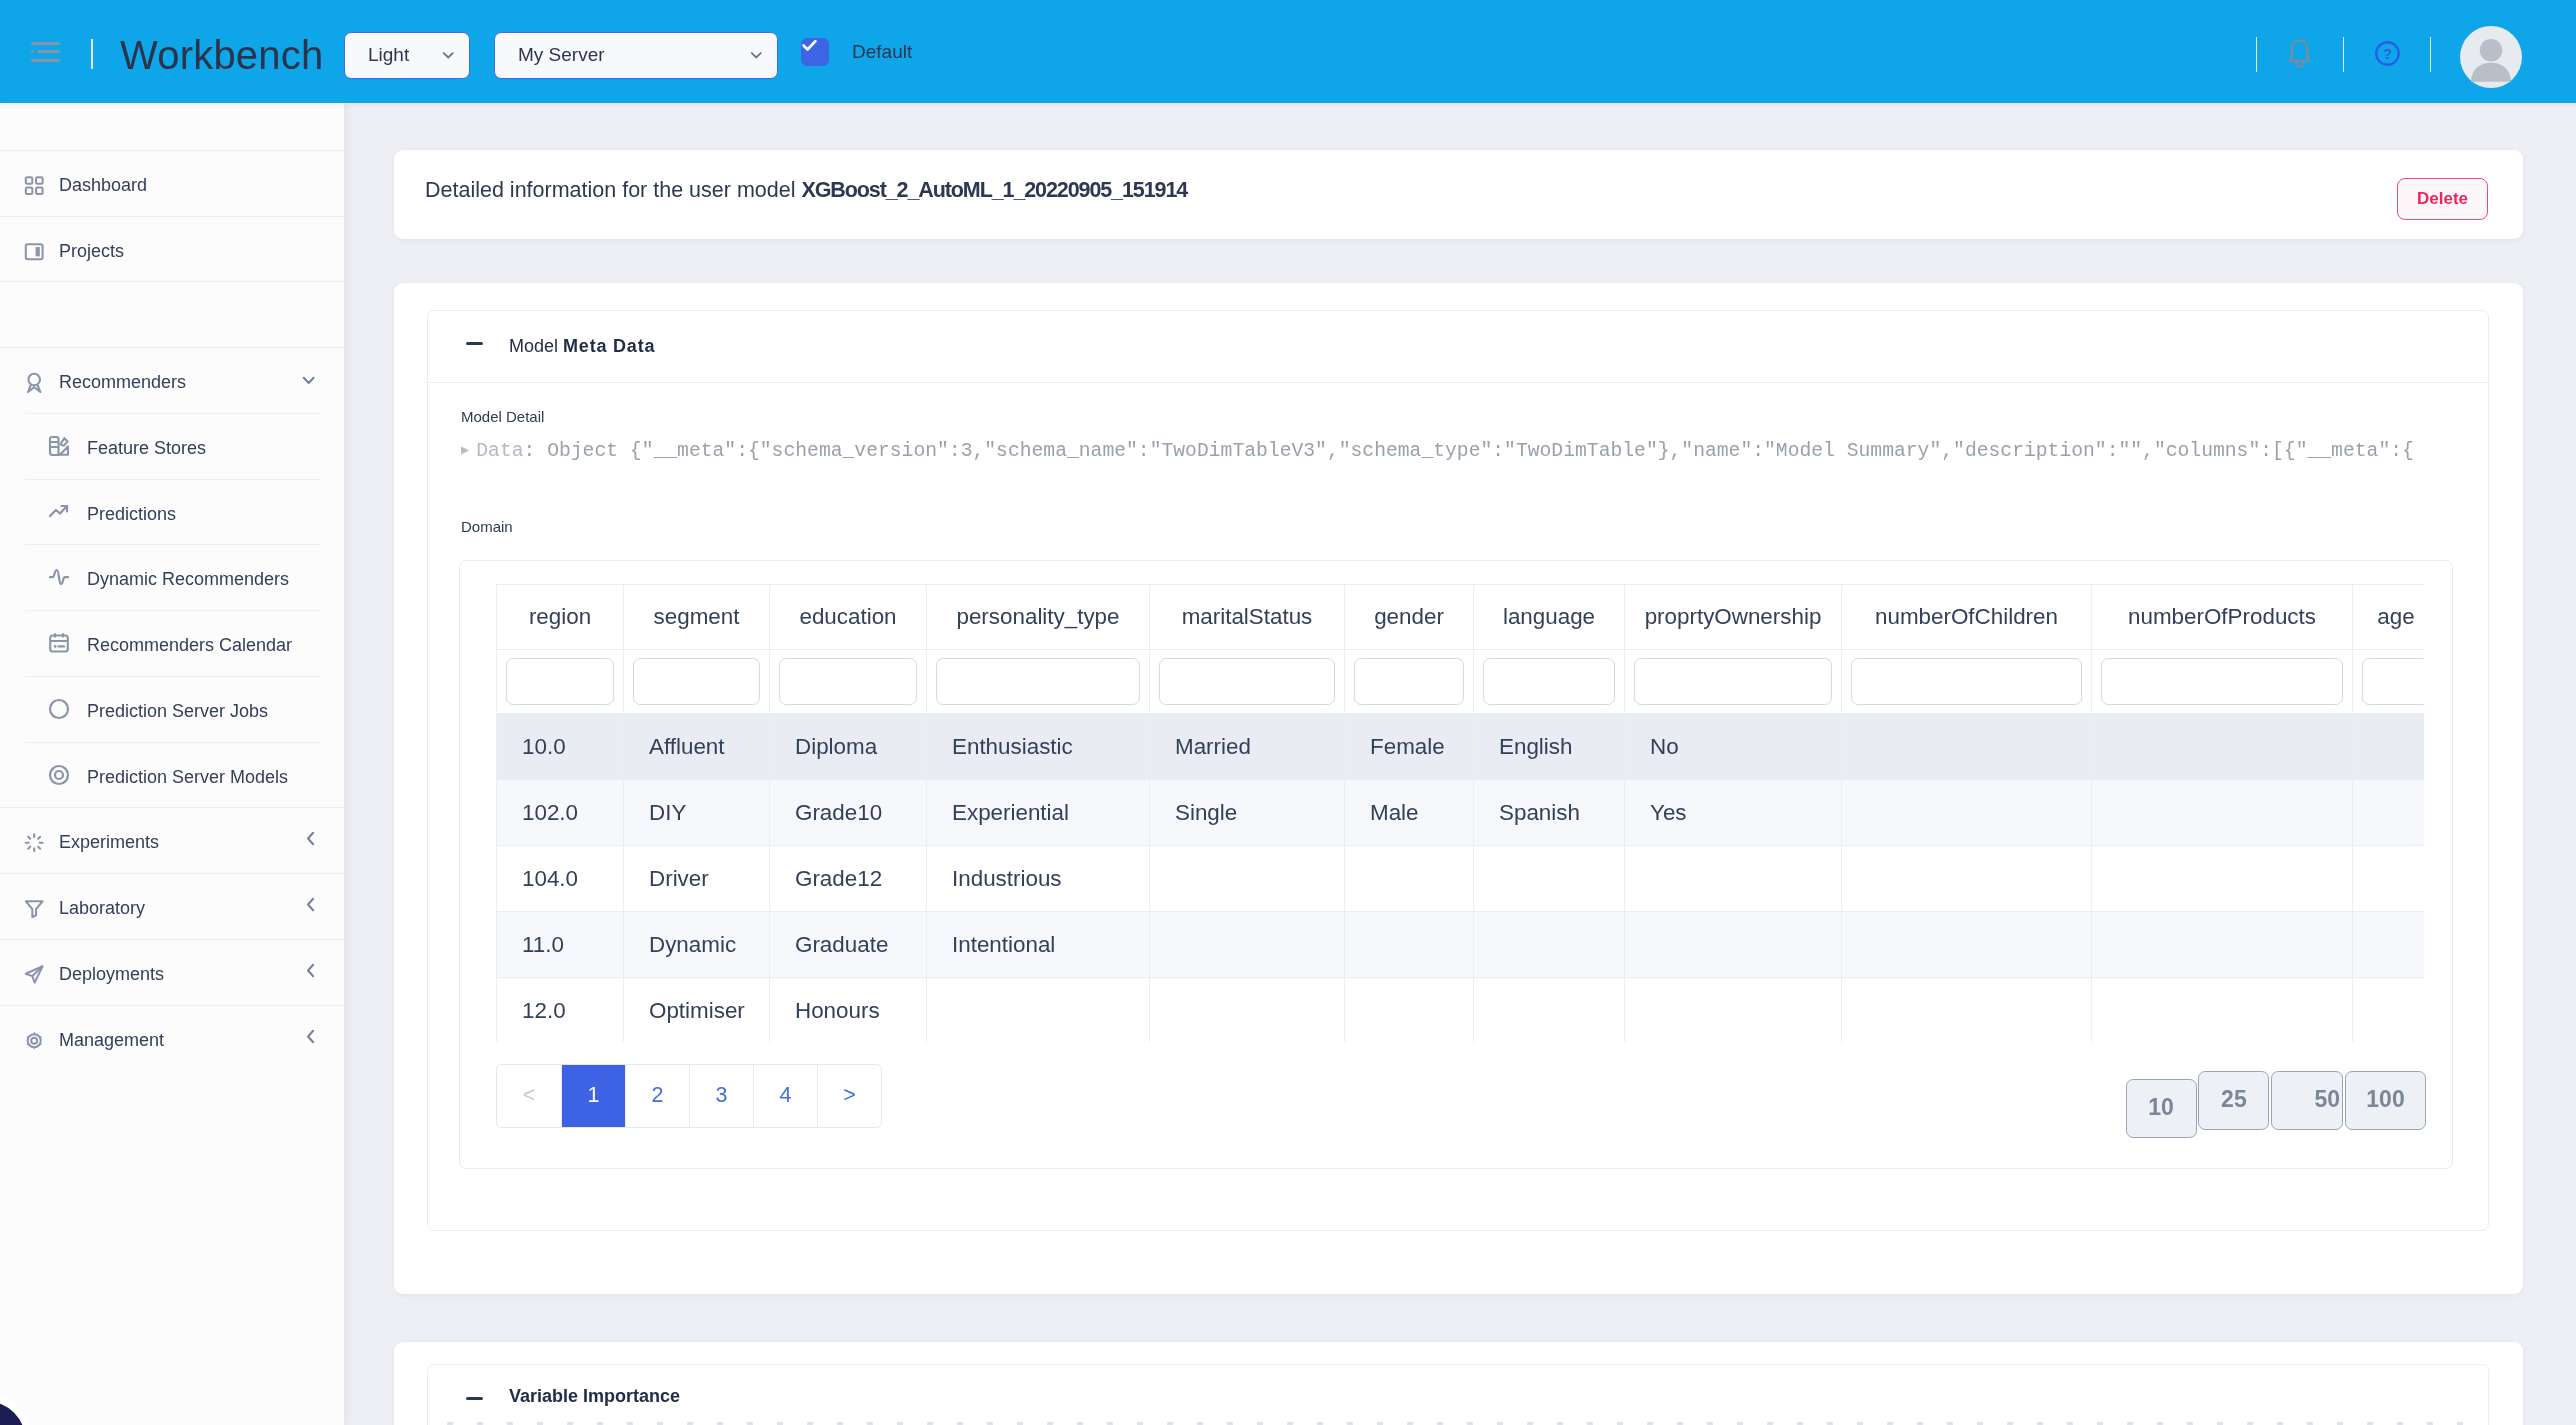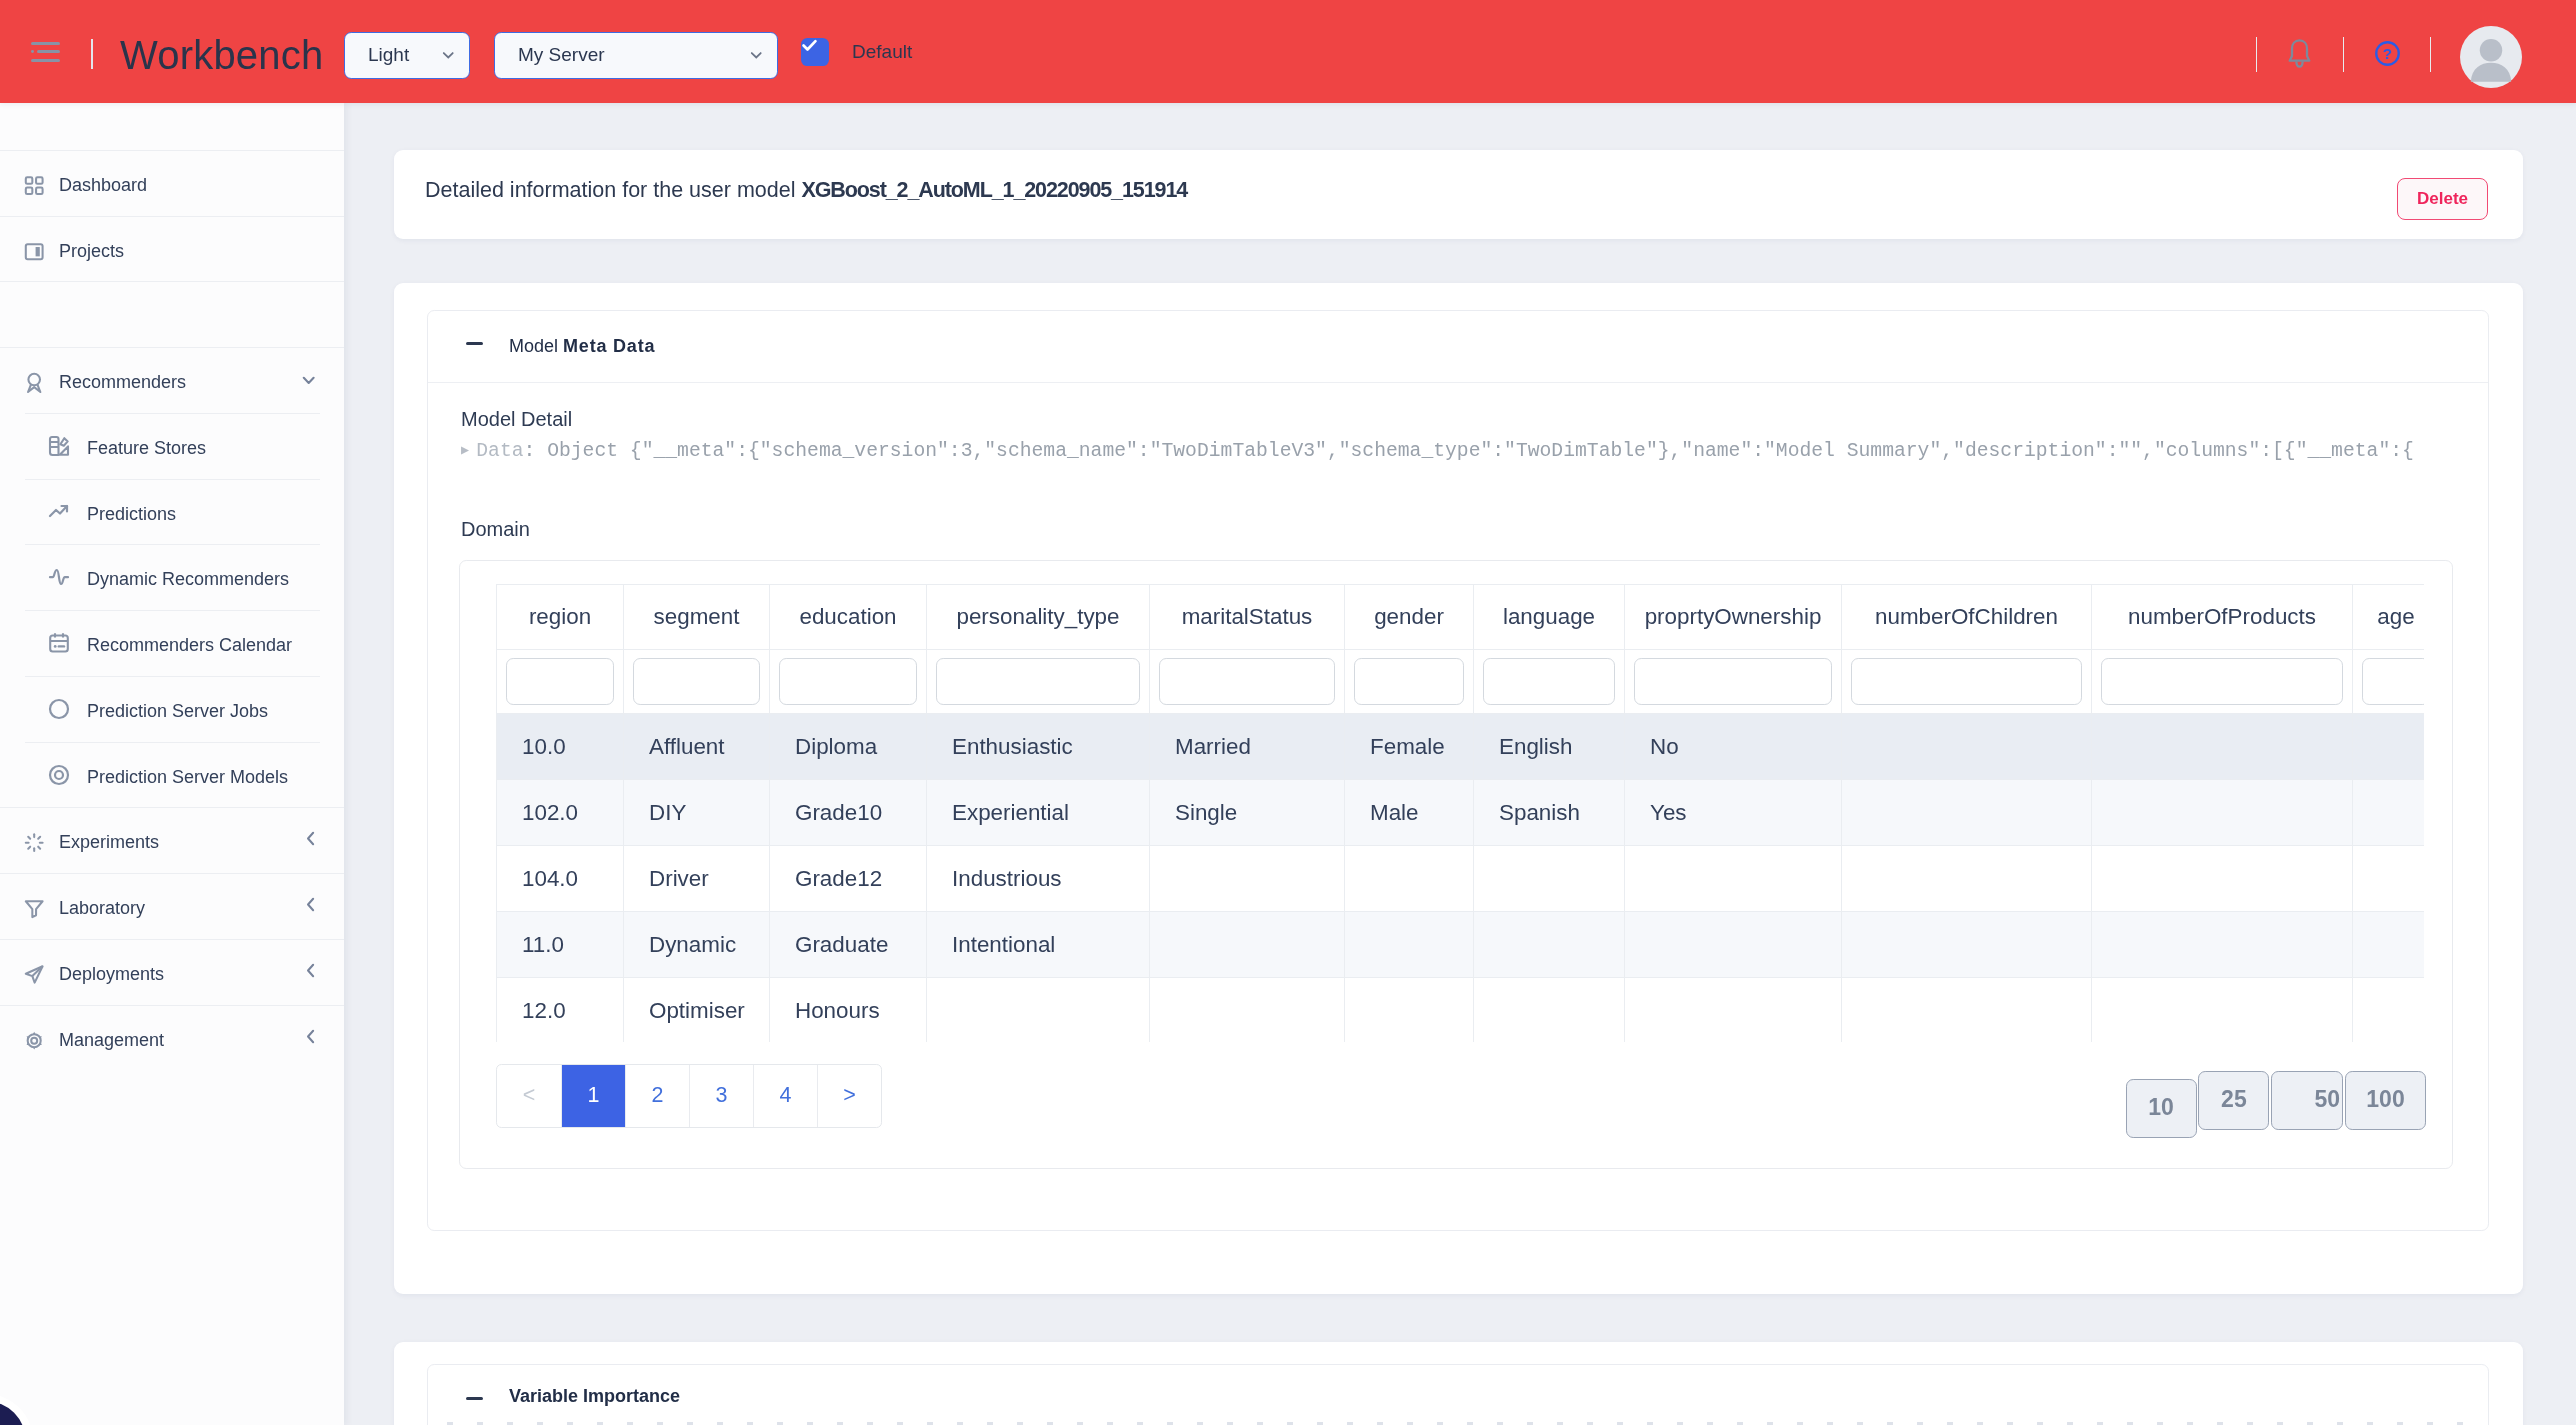--- a/index.html
+++ b/index.html
@@ -1,20 +1,20 @@
 <!DOCTYPE html>
 <html style="font-size:14.3px"><head>
 <meta charset="utf-8">
 <style>
 * { box-sizing: border-box; margin:0; padding:0; }
 html,body { width:2576px; height:1426px; overflow:hidden; }
 body { background:#edeff4; font-family:"Liberation Sans", sans-serif; position:relative; }
 
 
-.header { position:absolute; top:0; left:0; width:2576px; height:103px; background:#ef4444;
+.header { position:absolute; top:0; left:0; width:2576px; height:103px; background:#0ea5e9;
   box-shadow:0 1.8px 5.4px rgba(24,39,75,0.08); z-index:20; }
 .burger { position:absolute; left:31px; top:42px; width:29px; height:20.6px; }
 .burger .b { position:absolute; left:0; width:29px; height:3px; background:#8893a6; border-radius:1.8px; }
 .burger .b1 { top:0; }
 .burger .b2 { top:8.4px; left:5.8px; width:23px; }
 .burger .dot { position:absolute; left:0; top:8.4px; width:3.2px; height:3px; background:#8893a6; border-radius:50%; }
 .burger .b3 { top:16.6px; }
 .hdiv1 { position:absolute; left:91px; top:39px; width:1.8px; height:29.5px; background:#e3e6ec; }
 .brand { position:absolute; left:120px; top:0; height:103px; line-height:111px; font-size:40px; color:#2a344b; letter-spacing:0.2px; }
 .sel { position:absolute; top:32px; height:47px; border:1.8px solid #3f6be2; border-radius:7.2px; background:#f7f9fc; color:#2b3750; font-size:19px; }
@@ -50,21 +50,21 @@
 .delete-btn { position:absolute; right:35px; top:28px; width:91px; height:42px; border:1.6px solid #f14a74; border-radius:8px;
   background:#fdf7f9; color:#ef255c; font-size:17px; font-weight:bold; text-align:center; line-height:39px; }
 
 .card2 { left:394px; top:283px; width:2129px; height:1011px; }
 .panel { position:absolute; left:33px; top:27px; width:2062px; height:921px; border:1.3px solid #eaecf1; border-radius:7.2px; }
 .panel-hd { position:absolute; left:0; top:0; width:100%; height:72px; border-bottom:1.3px solid #edeff3; }
 .minus { position:absolute; left:38px; top:31px; width:17px; height:3.2px; background:#2c3850; border-radius:1.8px; }
 .ptitle { position:absolute; left:81px; top:0; line-height:70px; font-size:18px; color:#222e47; }
 .ptitle b { letter-spacing:0.8px; }
 
-.lab { position:absolute; left:33px; font-size:20px; color:#2e3b53; }
+.lab { position:absolute; left:33px; font-size:15px; color:#2e3b53; }
 .jsonrow { position:absolute; left:33px; top:129px; font-family:"Liberation Mono", monospace; font-size:19.7px; color:#99a1ab; white-space:nowrap; }
 .jsonrow .tri { display:inline-block; margin-right:7.2px; color:#b7bdc6; font-size:13.4px; vertical-align:1.8px; }
 .jsonrow .d { color:#b3bac3; }
 
 .dcontainer { position:absolute; left:31px; top:249px; width:1994px; height:609px; border:1.3px solid #e8eaee; border-radius:7.2px; }
 .twrap { position:absolute; left:36px; top:23px; width:1928px; height:458px; overflow:hidden; }
 table.dt { border-collapse:collapse; table-layout:fixed; width:1942px; }
 table.dt th, table.dt td { border:1.3px solid #eaedf1; font-weight:normal; font-size:22.4px; color:#33405a; padding:0 0 0 25px; text-align:left; overflow:hidden; white-space:nowrap; }
 table.dt thead tr { height:65px; }
 table.dt tr.frow { height:64px; }

